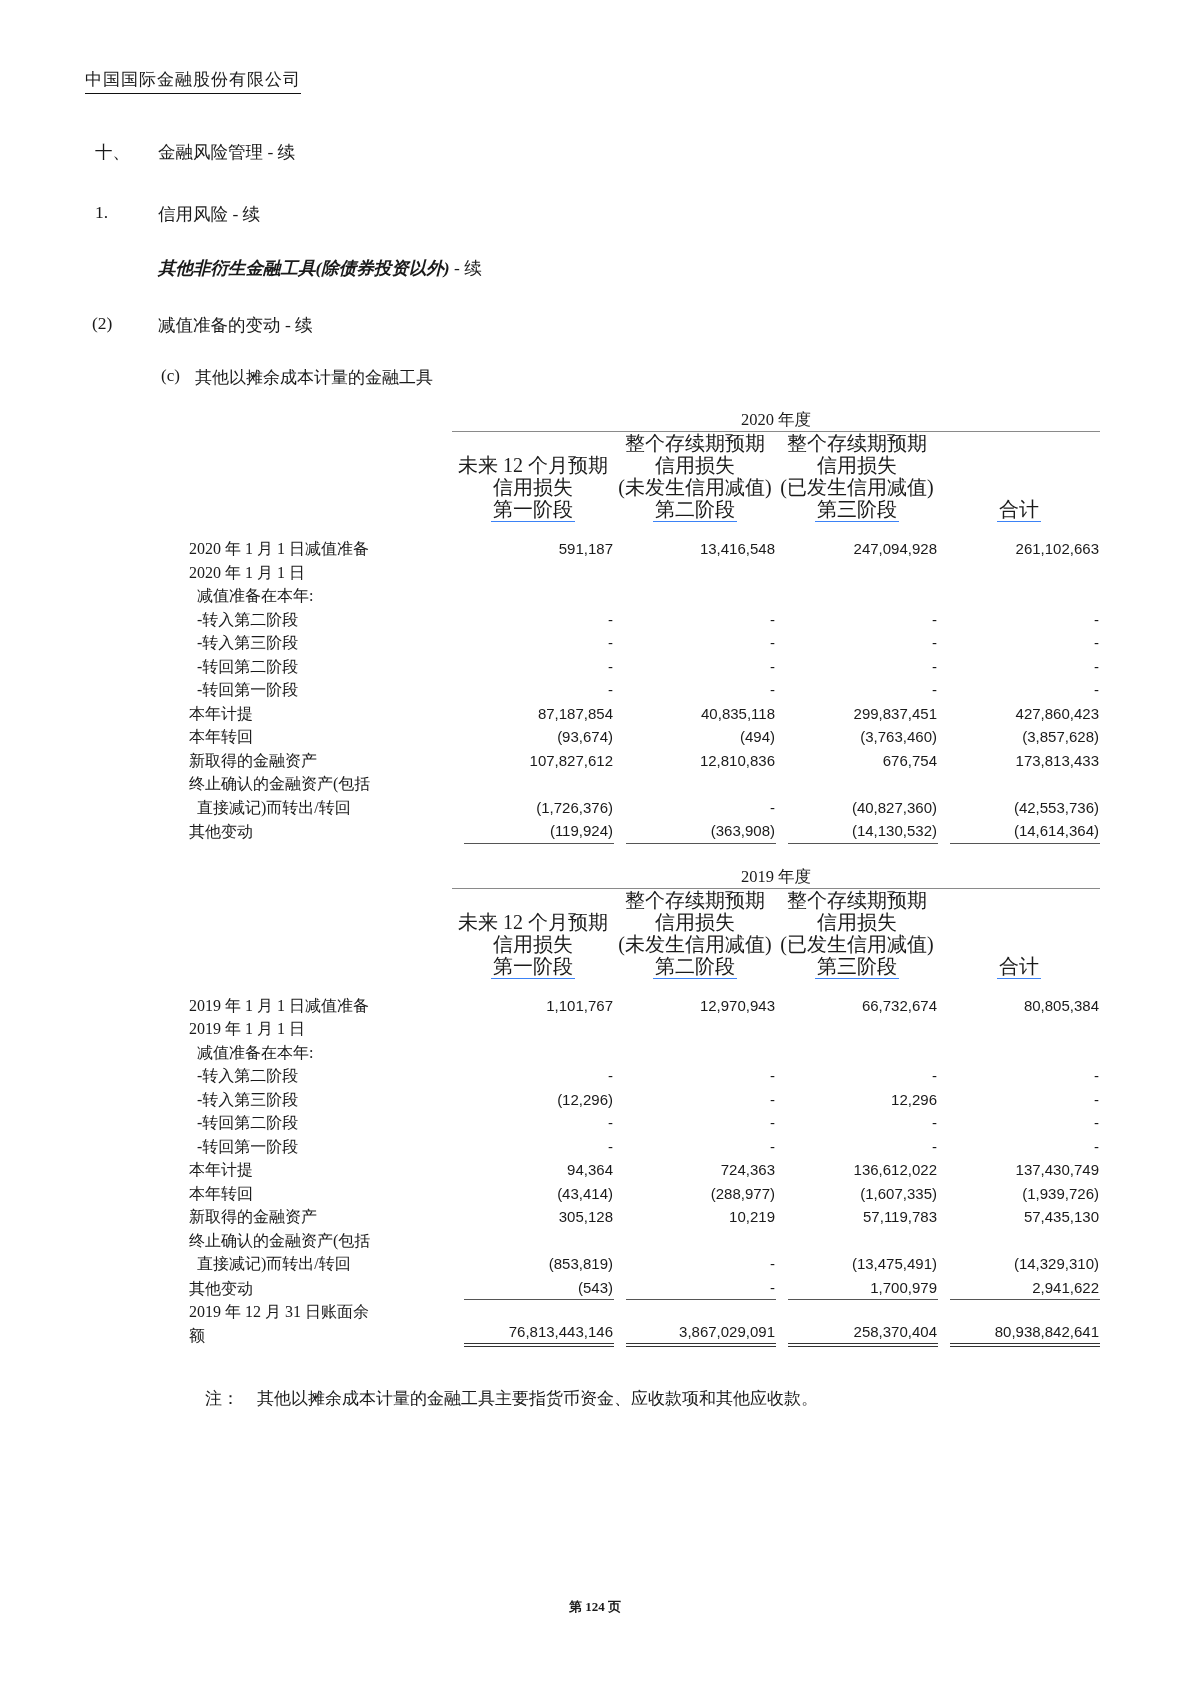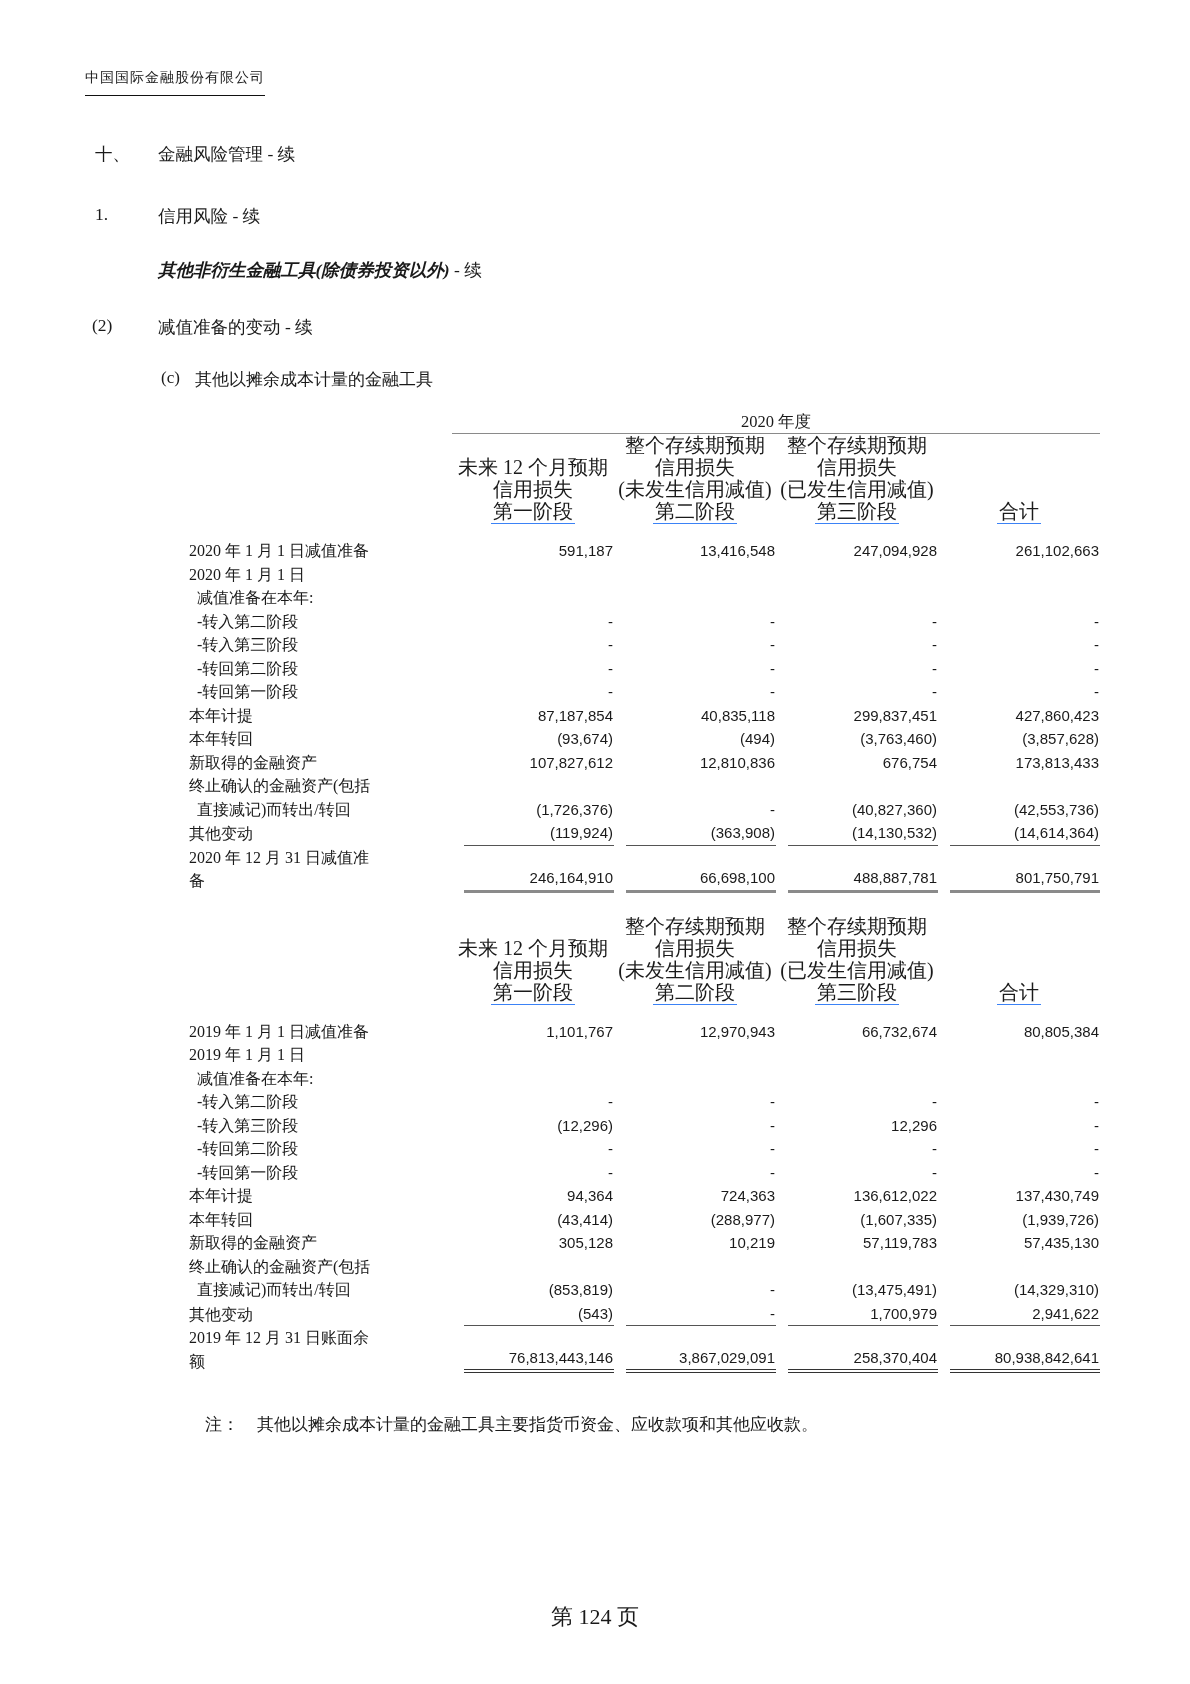--- a/index.html
+++ b/index.html
@@ -3,22 +3,22 @@
 <meta charset="utf-8">
 <style>
   html,body { margin:0; padding:0; background:#ffffff; }
   body {
     width:1190px; height:1684px; position:relative;
     font-family:"Liberation Serif","DejaVu Serif",serif;
     color:#1a1a1a;
   }
   .company-wrap { padding:68px 0 0 85px; }
   .company {
-    display:inline-block; font-size:14px; letter-spacing:1px;
-    border-bottom:1.5px solid #111; padding-bottom:8px;
+    display:inline-block; font-size:17px; letter-spacing:1px;
+    border-bottom:1.5px solid #111; padding-bottom:2px;
   }
   .secrow { display:flex; font-size:17.5px; }
   .secrow .n { flex:0 0 auto; }
   .r1 { margin:46px 0 0 95px; }  .r1 .n { width:63px; }
   .r2 { margin:38px 0 0 95px; }  .r2 .n { width:63px; }
   .sub { margin:30px 0 0 158px; font-size:17.5px; }
   .sub .bi { font-weight:bold; font-style:italic; }
   .r4 { margin:33px 0 0 92px; }  .r4 .n { width:66px; }
   .r5 { margin:29px 0 0 161px; font-size:17px; } .r5 .n { width:34px; }
 
@@ -37,21 +37,21 @@
     font-size:15px; line-height:23.5px;
   }
   tbody tr:first-child td { padding-top:15px; }
   .r-single { border-bottom:1px solid #555; }
   .r-thick  { border-bottom:3px solid #8a8a8a; }
   .r-double { border-bottom:4px double #333; }
 
   .noterow { display:flex; margin:40px 0 0 205px; font-size:17px; }
   .noterow .n { width:52px; flex:0 0 auto; }
   .noterow .t { width:760px; }
-  .pagenum { position:absolute; left:0; bottom:52px; width:100%; text-align:center; font-size:22px; }
+  .pagenum { position:absolute; left:0; bottom:68px; width:100%; text-align:center; font-size:13px;font-weight:bold; }
 </style>
 </head>
 <body>
 
 <div class="company-wrap">
   <span class="company">中国国际金融股份有限公司</span>
 </div>
 
 <div class="secrow r1">
   <span class="n">十、</span>
@@ -289,48 +289,36 @@
         <td class="num">
           <div class="line r-single">(363,908)</div>
         </td>
         <td class="num">
           <div class="line r-single">(14,130,532)</div>
         </td>
         <td class="num">
           <div class="line r-single">(14,614,364)</div>
         </td>
       </tr>
-      <tr>
-        <td class="lbl">2020 年 12 月 31 日减值准
-备</td>
-        <td class="num">
-          <div class="line r-thick">246,164,910</div>
-        </td>
-        <td class="num">
-          <div class="line r-thick">66,698,100</div>
-        </td>
-        <td class="num">
-          <div class="line r-thick">488,887,781</div>
-        </td>
-        <td class="num">
-          <div class="line r-thick">801,750,791</div>
-        </td>
-      </tr>
     </tbody>
 </table>
 
 <table class="fin t1">
   <colgroup>
       <col style="width:263px">
       <col style="width:162px">
       <col style="width:162px">
       <col style="width:162px">
       <col style="width:162px">
     </colgroup>
   <thead>
+    <tr>
+      <td class="lbl"></td>
+      <td class="yearcell" colspan="4">2019 年度</td>
+    </tr>
     <tr>
       <td class="lbl"></td>
     <th class="colhead">
           <div>未来 12 个月预期</div>
           <div>信用损失</div>
           <div><span class="stage">第一阶段</span></div>
         </th>
         <th class="colhead">
           <div>整个存续期预期</div>
           <div>信用损失</div>

